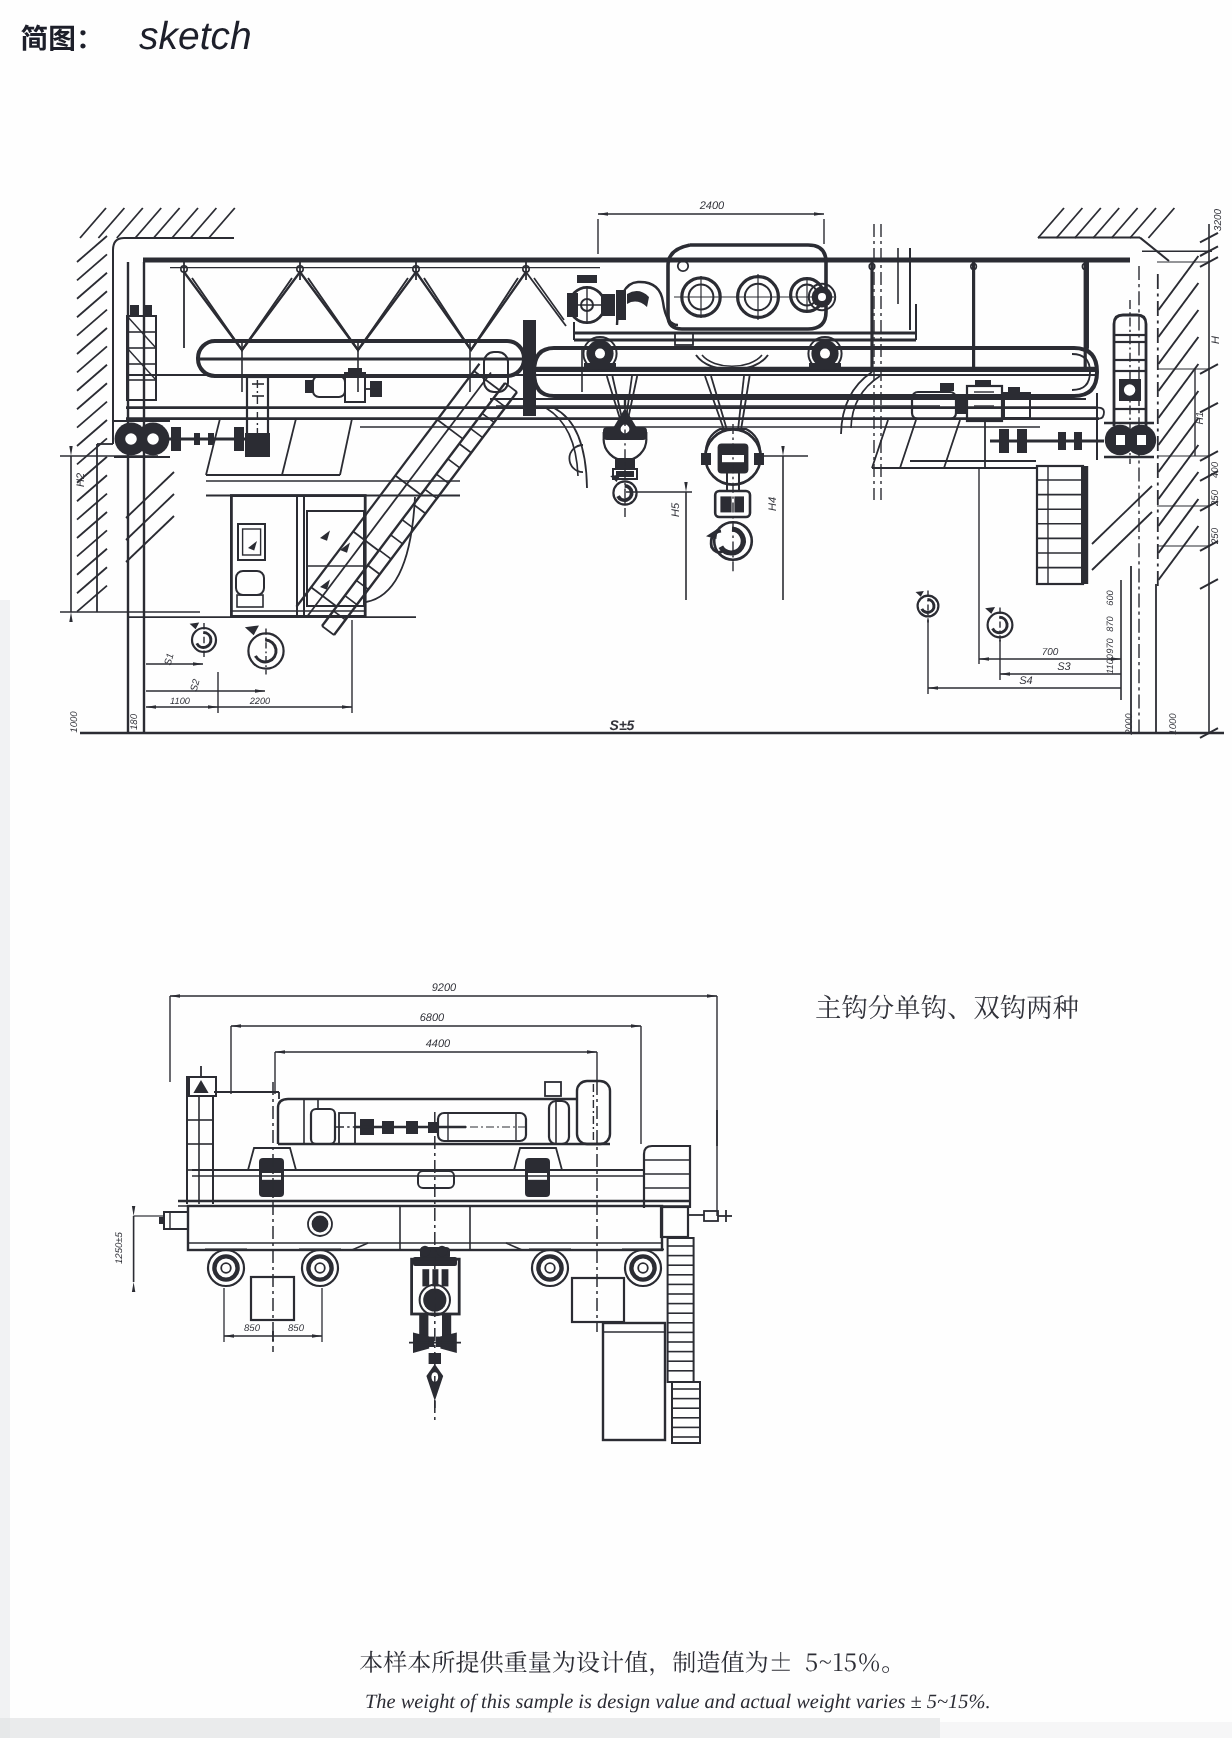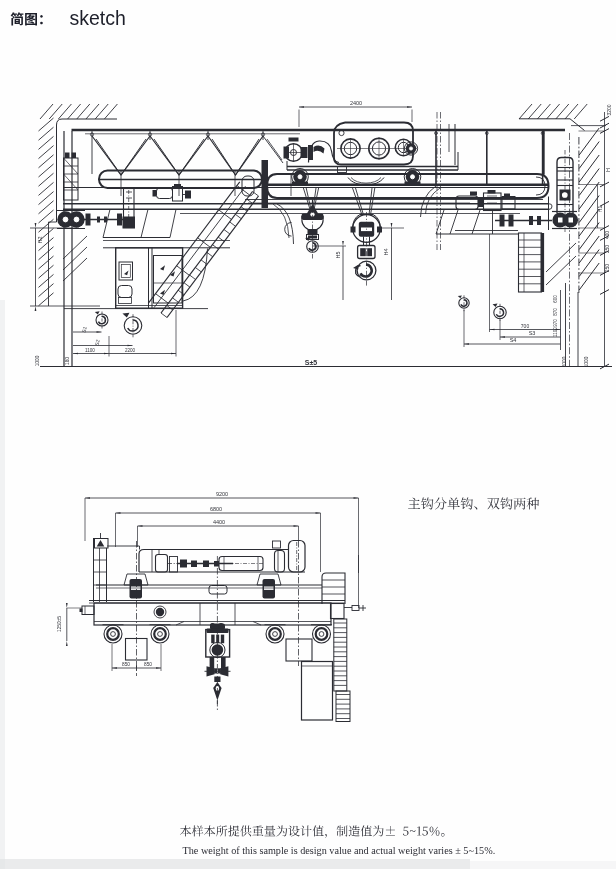--- a/index.html
+++ b/index.html
@@ -1,16 +1,16 @@
 <!DOCTYPE html>
 <html><head><meta charset="utf-8"><title>sketch</title>
 <style>
 html,body{margin:0;padding:0;background:#ffffff;}
 #page{position:relative;width:616px;height:869px;background:#fefefe;overflow:hidden;
-font-family:"Liberation Sans",sans-serif;}
+font-family:"Liberation Sans",sans-serif;font-style:italic;}
 </style></head><body>
 <div id="page">
 <svg width="616" height="869" viewBox="0 0 616 869">
 
 <g>
         <path d="M12.8 13.4H17.1V14.8H12.8ZM18.2 13.4H23.4V14.8H18.2ZM12.8 12.3 14.4 12.7Q14.1 13.4 13.7 14.1Q13.3 14.8 12.9 15.4Q12.4 16 12 16.5Q11.8 16.3 11.6 16.2Q11.3 16 11.1 15.8Q10.8 15.7 10.6 15.6Q11.3 15 11.9 14.1Q12.5 13.2 12.8 12.3ZM18.5 12.3 20 12.7Q19.7 13.7 19.2 14.7Q18.7 15.6 18.1 16.3Q18 16.2 17.7 16Q17.5 15.8 17.2 15.7Q16.9 15.5 16.7 15.4Q17.3 14.8 17.8 14Q18.2 13.2 18.5 12.3ZM13.6 14.5 14.9 14Q15.2 14.4 15.5 14.9Q15.8 15.5 16 15.9L14.5 16.5Q14.4 16.1 14.2 15.5Q13.9 15 13.6 14.5ZM19.5 14.4 20.9 13.8Q21.2 14.3 21.6 14.9Q22 15.4 22.1 15.8L20.7 16.5Q20.6 16.1 20.2 15.5Q19.9 14.9 19.5 14.4ZM15.3 20.8H19.1V21.9H15.3ZM11.4 18H13.1V25.4H11.4ZM15.1 16.5H22.3V18H15.1ZM12.1 16.8 13.4 16Q13.8 16.4 14.2 16.9Q14.7 17.3 14.9 17.7L13.6 18.6Q13.4 18.2 13 17.7Q12.6 17.2 12.1 16.8ZM21.3 16.5H22.9V23.7Q22.9 24.3 22.8 24.6Q22.6 24.9 22.2 25.1Q21.9 25.2 21.3 25.3Q20.7 25.3 19.9 25.3Q19.9 25 19.7 24.6Q19.6 24.2 19.4 23.9Q19.7 23.9 20.1 23.9Q20.4 23.9 20.7 23.9Q20.9 23.9 21 23.9Q21.2 23.9 21.2 23.9Q21.3 23.8 21.3 23.7ZM16 20V22.6H18.4V20ZM14.6 18.8H19.9V23.9H14.6Z" fill="#1d1f2a"></path>
         <path d="M25.1 12.9H37V25.5H35.3V14.4H26.7V25.5H25.1ZM26.1 23.5H36.3V25H26.1ZM29.1 20.5 29.7 19.5Q30.3 19.7 31 19.8Q31.6 20 32.2 20.2Q32.8 20.4 33.2 20.6L32.5 21.6Q32.1 21.4 31.5 21.2Q30.9 21 30.3 20.8Q29.7 20.6 29.1 20.5ZM29.7 14.4 31.1 14.8Q30.7 15.5 30.2 16Q29.6 16.6 29 17.2Q28.4 17.7 27.9 18Q27.7 17.9 27.5 17.7Q27.3 17.5 27.1 17.4Q26.9 17.2 26.8 17.1Q27.6 16.6 28.4 15.9Q29.2 15.1 29.7 14.4ZM33.4 15.5H33.7L33.9 15.4L34.9 16Q34.3 16.8 33.5 17.5Q32.6 18.2 31.6 18.8Q30.6 19.4 29.5 19.8Q28.4 20.2 27.3 20.5Q27.2 20.3 27.1 20Q27 19.8 26.8 19.5Q26.7 19.3 26.5 19.1Q27.6 18.9 28.6 18.6Q29.7 18.3 30.6 17.8Q31.6 17.4 32.3 16.8Q33 16.3 33.4 15.7ZM29.5 16.4Q30.1 17.1 31 17.6Q32 18.1 33.2 18.5Q34.3 18.9 35.5 19.1Q35.3 19.3 35 19.6Q34.8 20 34.6 20.3Q33.4 20 32.2 19.6Q31 19.1 30 18.4Q29 17.8 28.3 17ZM29.8 15.5H33.9V16.7H28.9ZM27.8 22.3 28.6 21.2Q29.3 21.3 30 21.4Q30.8 21.5 31.6 21.7Q32.3 21.8 33 22Q33.7 22.2 34.2 22.4L33.5 23.5Q32.8 23.3 31.8 23Q30.9 22.8 29.8 22.6Q28.8 22.4 27.8 22.3Z" fill="#1d1f2a"></path>
         <path d="M41.5 17.7Q40.9 17.7 40.5 17.3Q40.2 16.9 40.2 16.4Q40.2 15.8 40.5 15.4Q40.9 15.1 41.5 15.1Q42 15.1 42.4 15.4Q42.8 15.8 42.8 16.4Q42.8 16.9 42.4 17.3Q42 17.7 41.5 17.7ZM41.5 24.3Q40.9 24.3 40.5 23.9Q40.2 23.6 40.2 23Q40.2 22.4 40.5 22.1Q40.9 21.7 41.5 21.7Q42 21.7 42.4 22.1Q42.8 22.4 42.8 23Q42.8 23.6 42.4 23.9Q42 24.3 41.5 24.3Z" fill="#1d1f2a"></path>
       </g>
 

